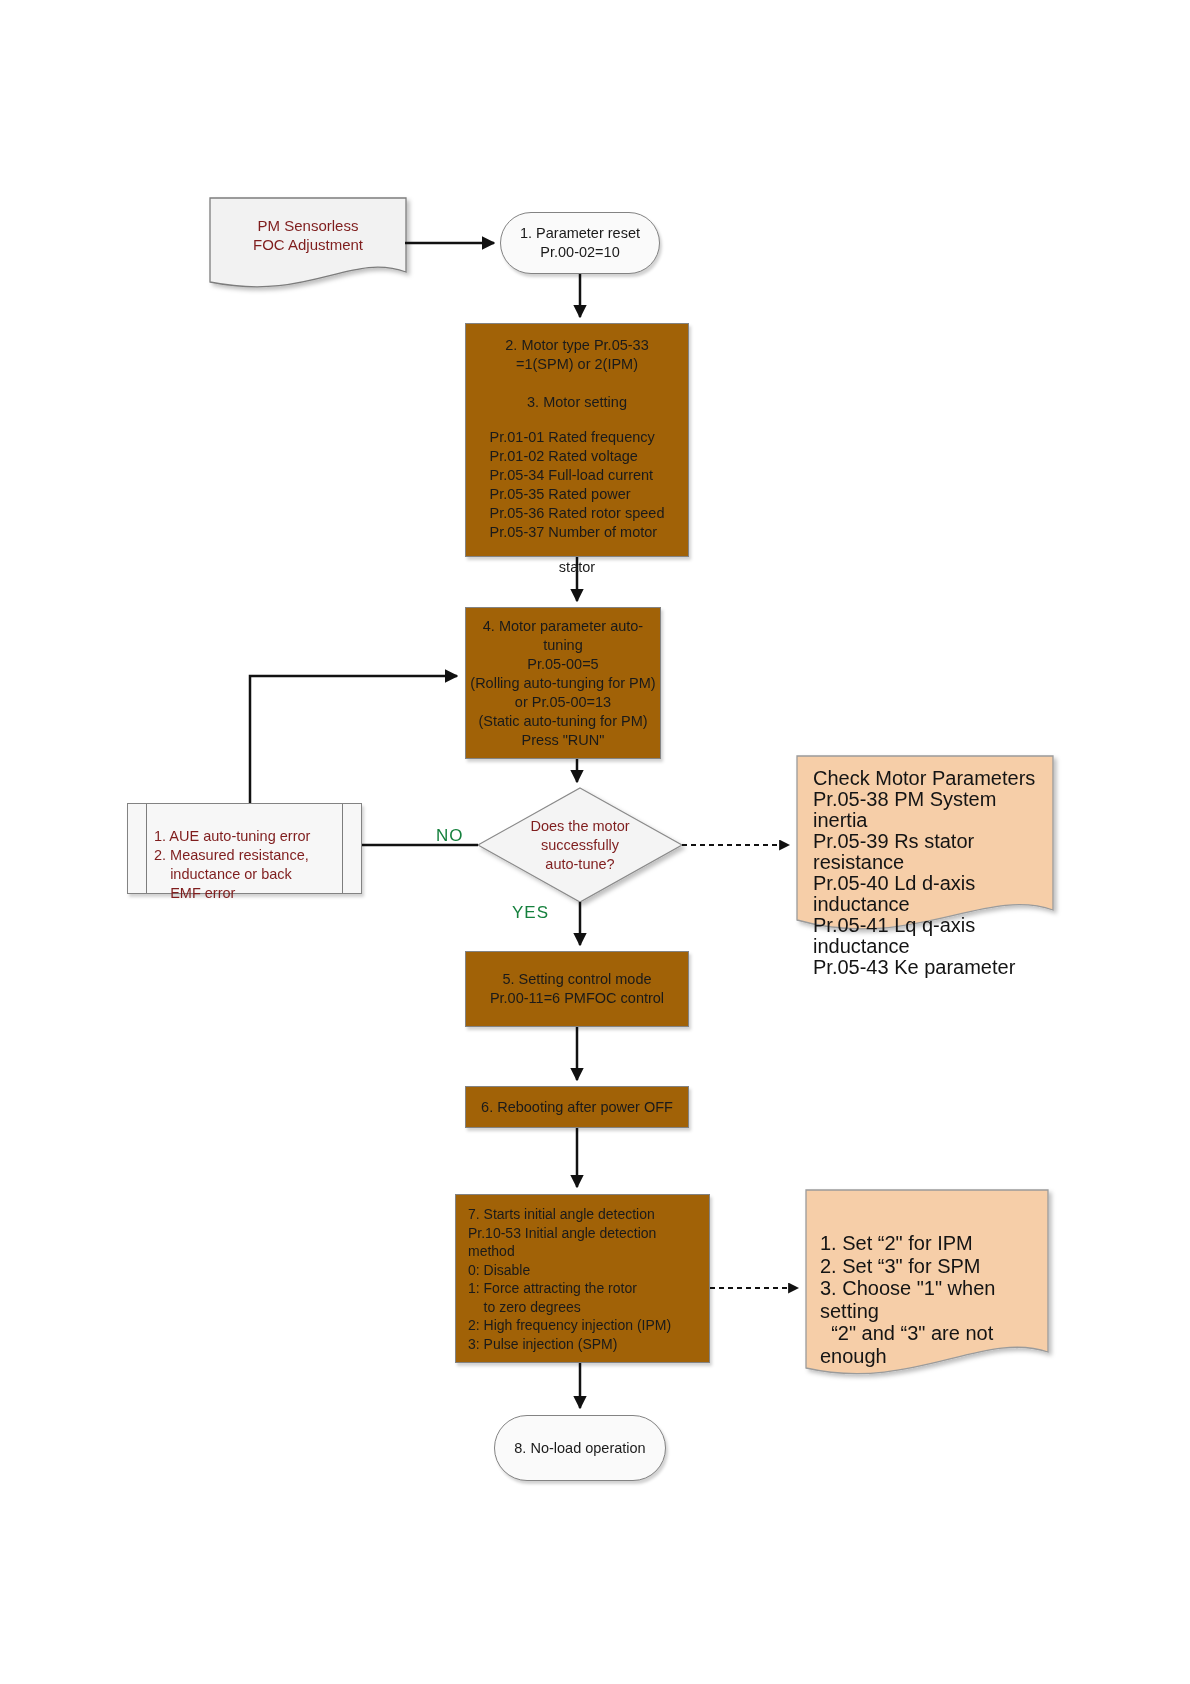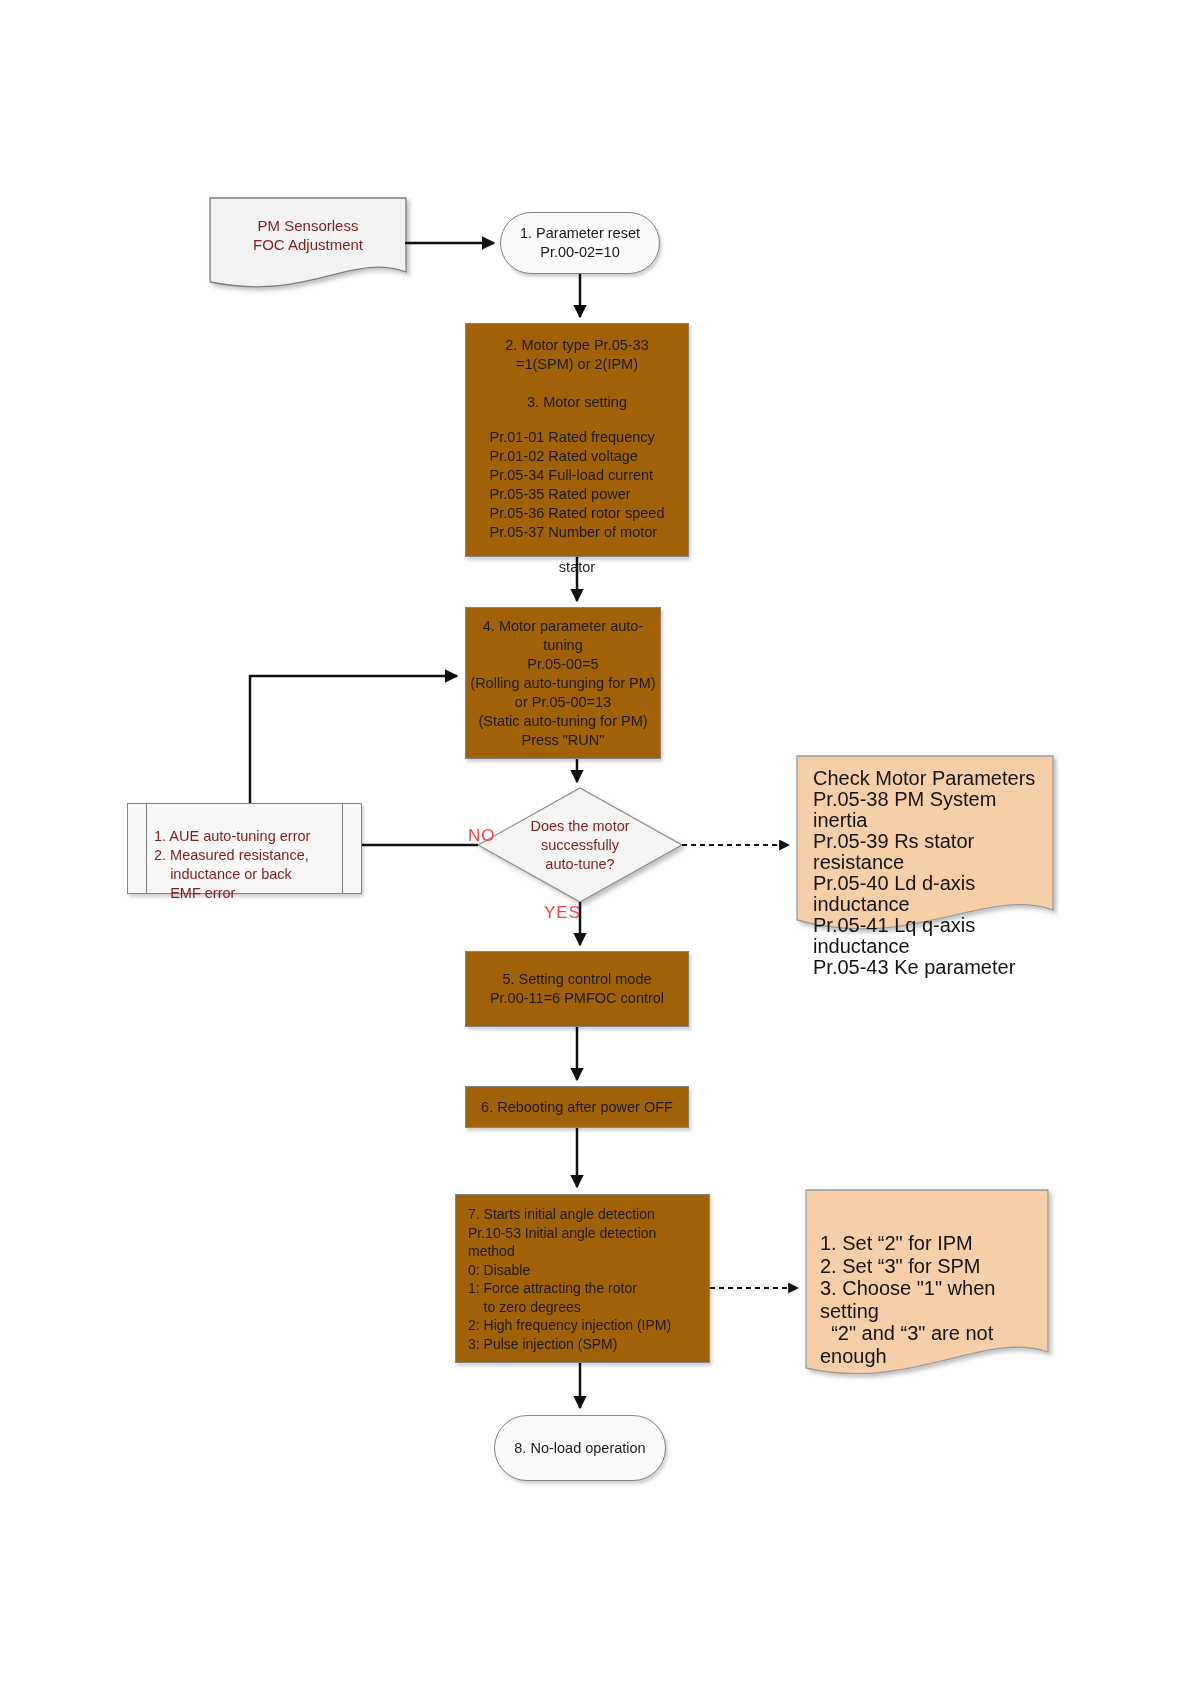--- a/index.html
+++ b/index.html
@@ -5,21 +5,21 @@
   html,body{margin:0;padding:0;background:#ffffff;}
   #page{position:relative;width:1190px;height:1684px;background:#ffffff;
         font-family:"Liberation Sans",sans-serif;color:#1a1a1a;overflow:hidden;}
   svg{position:absolute;left:0;top:0;}
   .txt{position:absolute;white-space:pre-wrap;font-size:14.5px;line-height:19px;color:#7f1d1d;}
   .center{text-align:center;display:flex;align-items:center;justify-content:center;}
   .node{position:absolute;box-sizing:border-box;background:#a16207;border:1px solid #838383;
         box-shadow:2px 3px 3px rgba(0,0,0,0.18);font-size:14.5px;line-height:19px;}
   .stadium{border-radius:999px;background:#fafafa;display:flex;align-items:center;justify-content:center;
            text-align:center;white-space:pre-wrap;}
-  .flowlabel{position:absolute;font-size:17px;letter-spacing:1px;color:#ef4444;margin-left:32px;}
+  .flowlabel{position:absolute;font-size:17px;letter-spacing:1px;color:#15803d;}
   .errbox{background:#f7f7f7;}
   .vline{position:absolute;top:0;bottom:0;width:0;border-left:1px solid #7d7d7d;}
   .notetxt{position:absolute;white-space:pre-wrap;font-size:20px;line-height:21px;color:#141414;}
   #b23-head,#b23-tail{text-align:center;white-space:pre-wrap;}
   #b23-list{text-align:left;white-space:pre-wrap;width:max-content;margin:16px auto;}
 </style>
 </head>
 <body>
 
 <div id="page">

